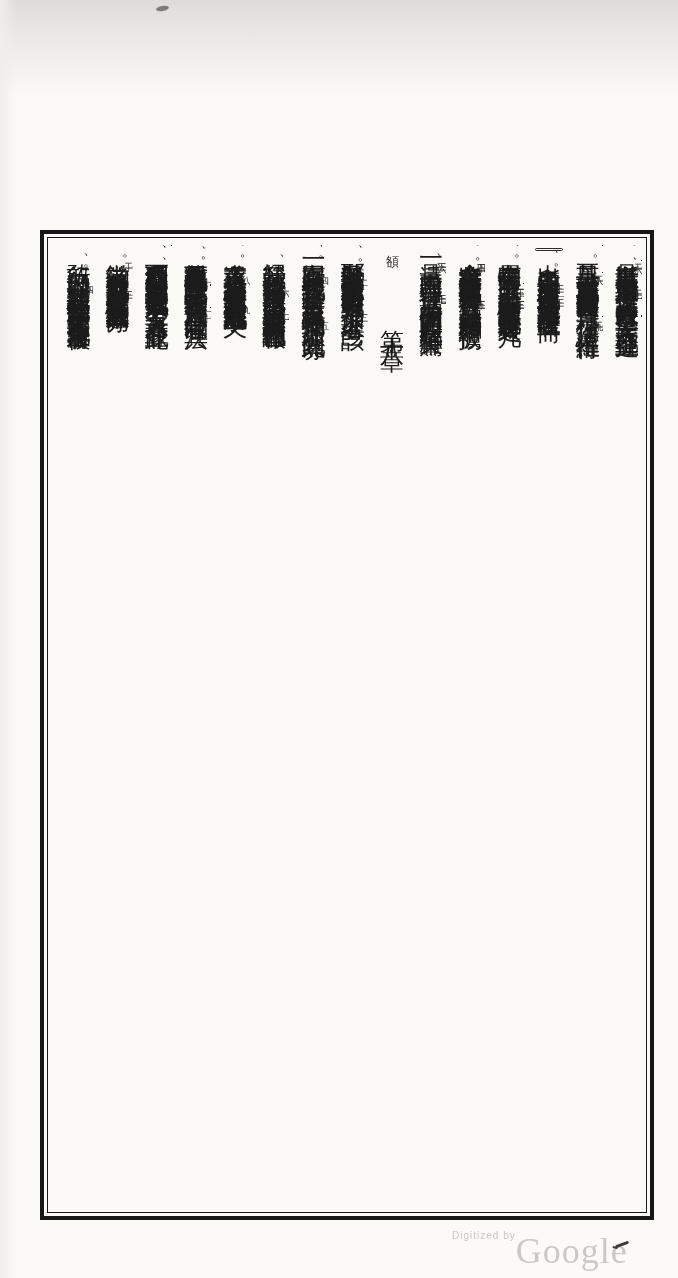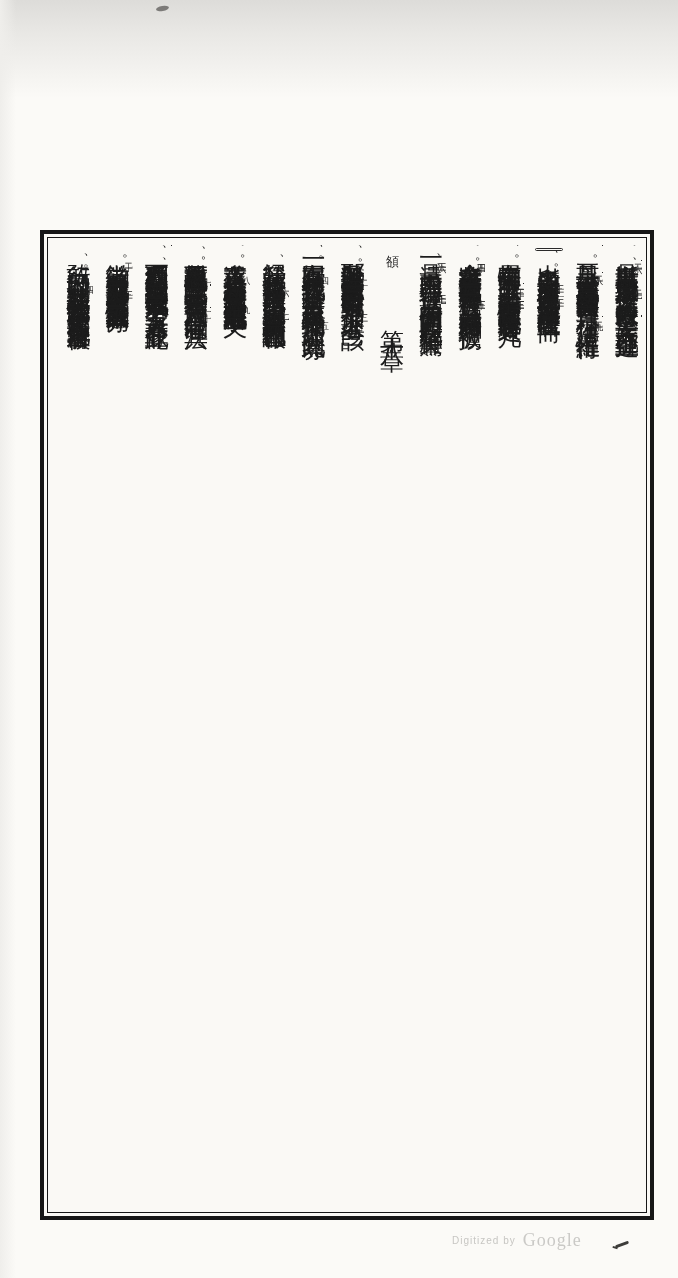--- a/index.html
+++ b/index.html
@@ -41,24 +41,24 @@
     transform:translateX(11px); color:#222; }
   
   .mk { display:inline-block; font-size:14px; height:9px; line-height:9px;
     transform:translate(11px,-7px); color:#222; }
   
   .cg { font-size:13px; line-height:1; letter-spacing:0; }
   .cgap { display:inline-block; height:66px; width:1px; }
   .chead { font-size:24px; letter-spacing:6px; }
 
   
-  .wm { position:absolute; left:452px; top:1230px; display:flex; align-items:center; gap:7px; }
+  .wm { position:absolute; left:452px; top:1230px; display:flex; align-items:flex-start; }
   .wm-prefix { font-family:"Liberation Sans", sans-serif; font-size:10px; letter-spacing:1px;
     color:#c7c6c3; }
-  .wm-brand { font-family:"Liberation Serif", serif; font-size:18px; letter-spacing:1px;
+  .wm-brand { font-family:"Liberation Serif", serif; font-size:36px; letter-spacing:1px;
     color:#cac9c6; }
 </style>
 </head>
 <body>
 
 <div class="top-shade"></div>
 <div class="left-shade"></div>
 <div class="speck-top"></div>
 
 <div class="frame">

